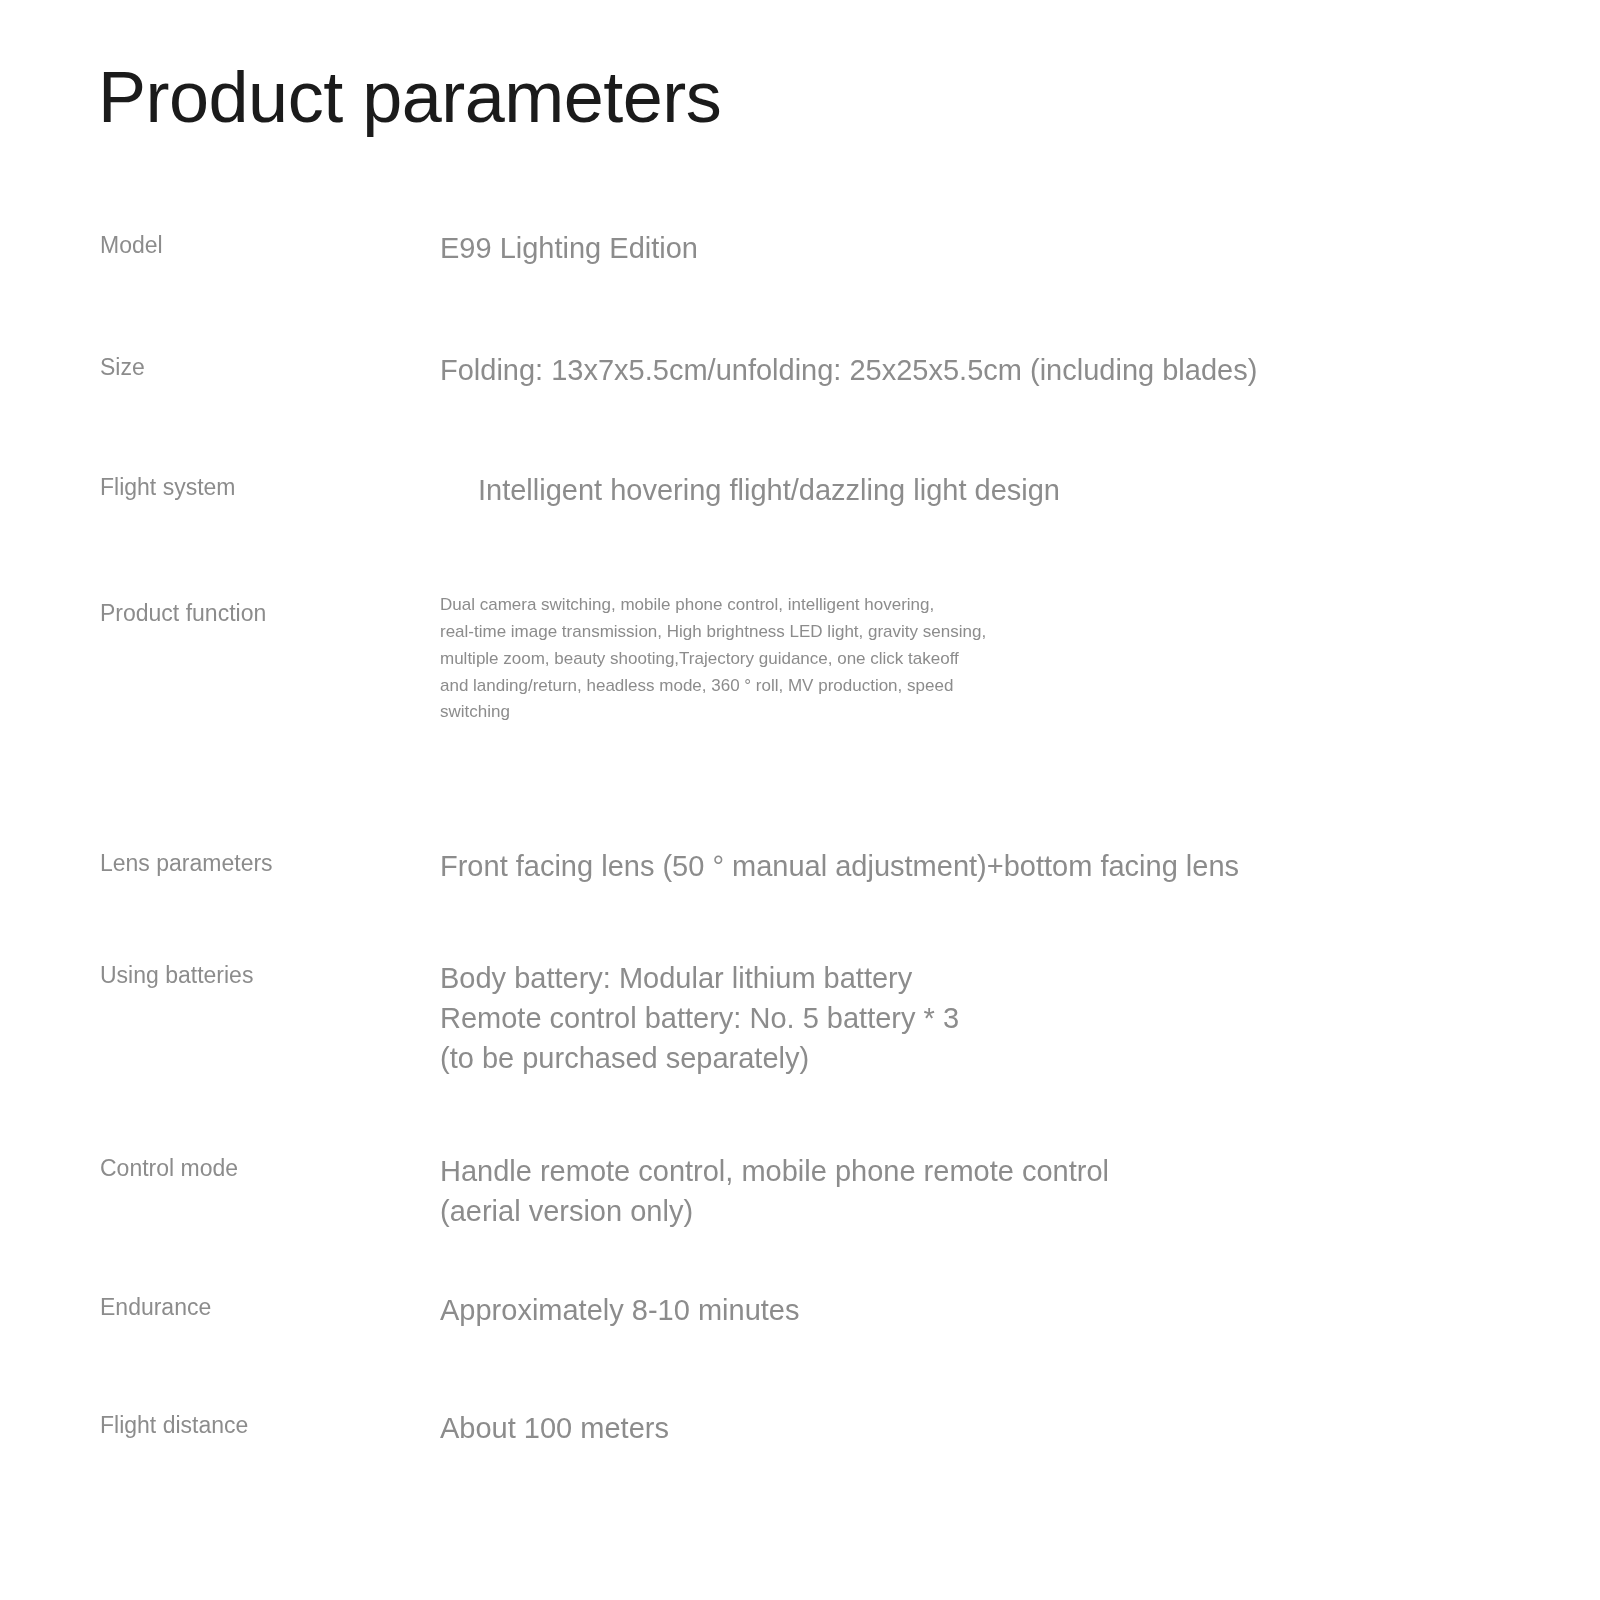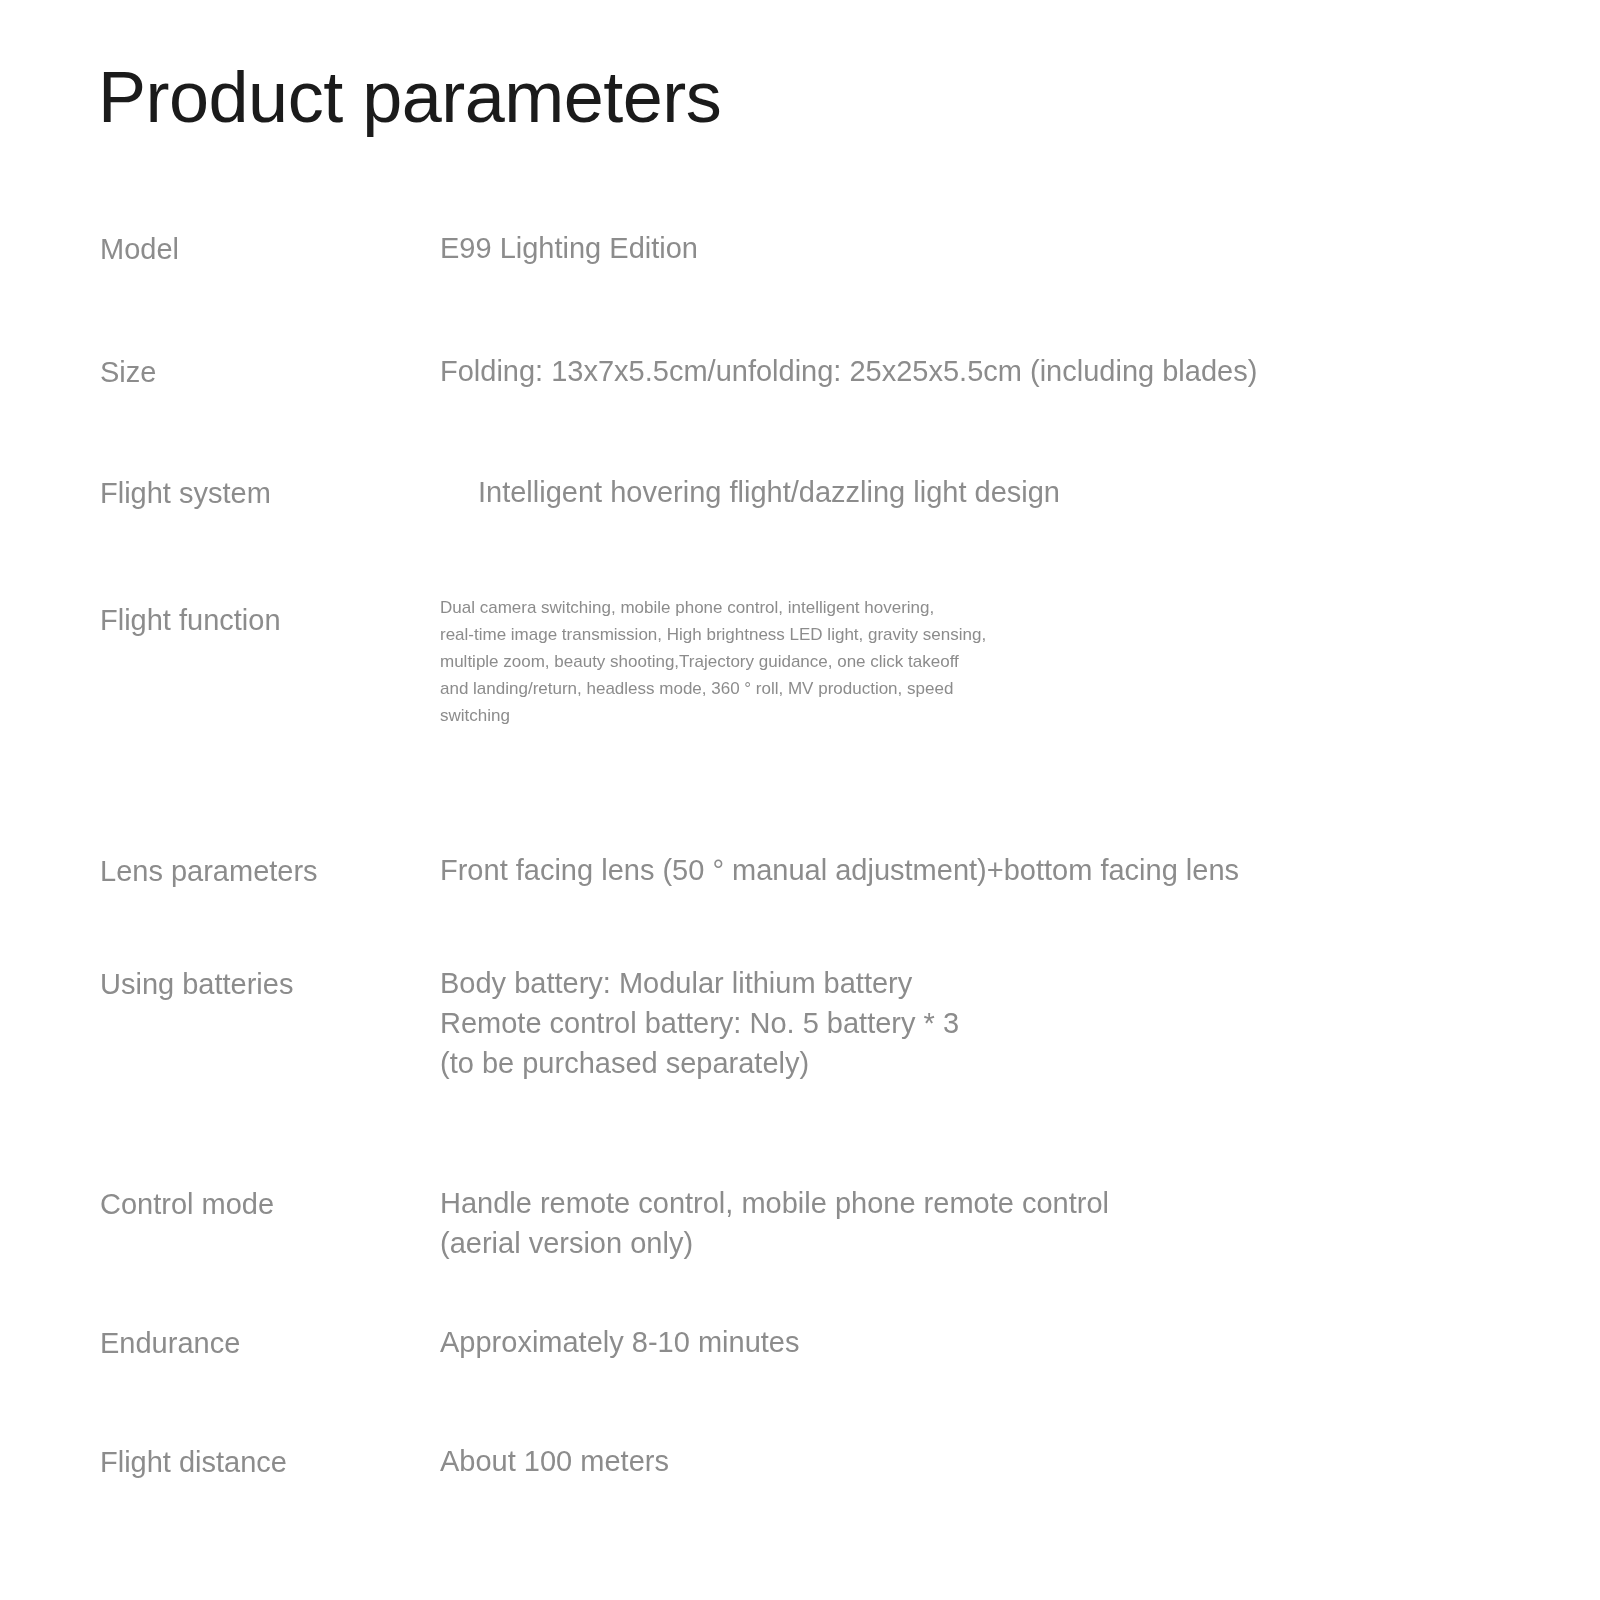--- a/index.html
+++ b/index.html
@@ -39,42 +39,42 @@
   }
   .spec-row {
     display: flex;
     align-items: flex-start;
     width: 100%;
   }
   .spec-label {
     width: 340px;
     flex: 0 0 340px;
     color: #8c8c8c;
-    font-size: 29px;
+    font-size: 23px;
     line-height: 1.35;
   }
   .spec-value {
     flex: 1 1 auto;
     color: #8c8c8c;
     font-size: 29px;
     line-height: 1.38;
     white-space: pre-line;
   }
   .spec-value.small {
     font-size: 17px;
     line-height: 1.58;
   }
   
   .r-model      { margin-top: 0px; }
   .r-size       { margin-top: 82px; }
   .r-flightsys  { margin-top: 80px; gap: 38px; }
   .r-flightfunc { margin-top: 82px; }
   .r-lens       { margin-top: 120px; }
   .r-batteries  { margin-top: 72px; }
-  .r-control    { margin-top: 100px; }
+  .r-control    { margin-top: 73px; }
   .r-endurance  { margin-top: 59px; }
   .r-distance   { margin-top: 78px; }
 
   .r-flightfunc .spec-label { padding-top: 6px; }
   .r-model .spec-label,
   .r-size .spec-label,
   .r-flightsys .spec-label,
   .r-lens .spec-label,
   .r-endurance .spec-label,
   .r-distance .spec-label { padding-top: 2px; }
@@ -99,21 +99,21 @@
       <div class="spec-label">Size</div>
       <div class="spec-value">Folding: 13x7x5.5cm/unfolding: 25x25x5.5cm (including blades)</div>
     </div>
 
     <div class="spec-row r-flightsys">
       <div class="spec-label">Flight system</div>
       <div class="spec-value">Intelligent hovering flight/dazzling light design</div>
     </div>
 
     <div class="spec-row r-flightfunc">
-      <div class="spec-label">Flight function</div>
+      <div class="spec-label">Product function</div>
       <div class="spec-value small">Dual camera switching, mobile phone control, intelligent hovering,
 real-time image transmission, High brightness LED light, gravity sensing,
 multiple zoom, beauty shooting,Trajectory guidance, one click takeoff
 and landing/return, headless mode, 360 ° roll, MV production, speed
 switching</div>
     </div>
 
     <div class="spec-row r-lens">
       <div class="spec-label">Lens parameters</div>
       <div class="spec-value">Front facing lens (50 ° manual adjustment)+bottom facing lens</div>

